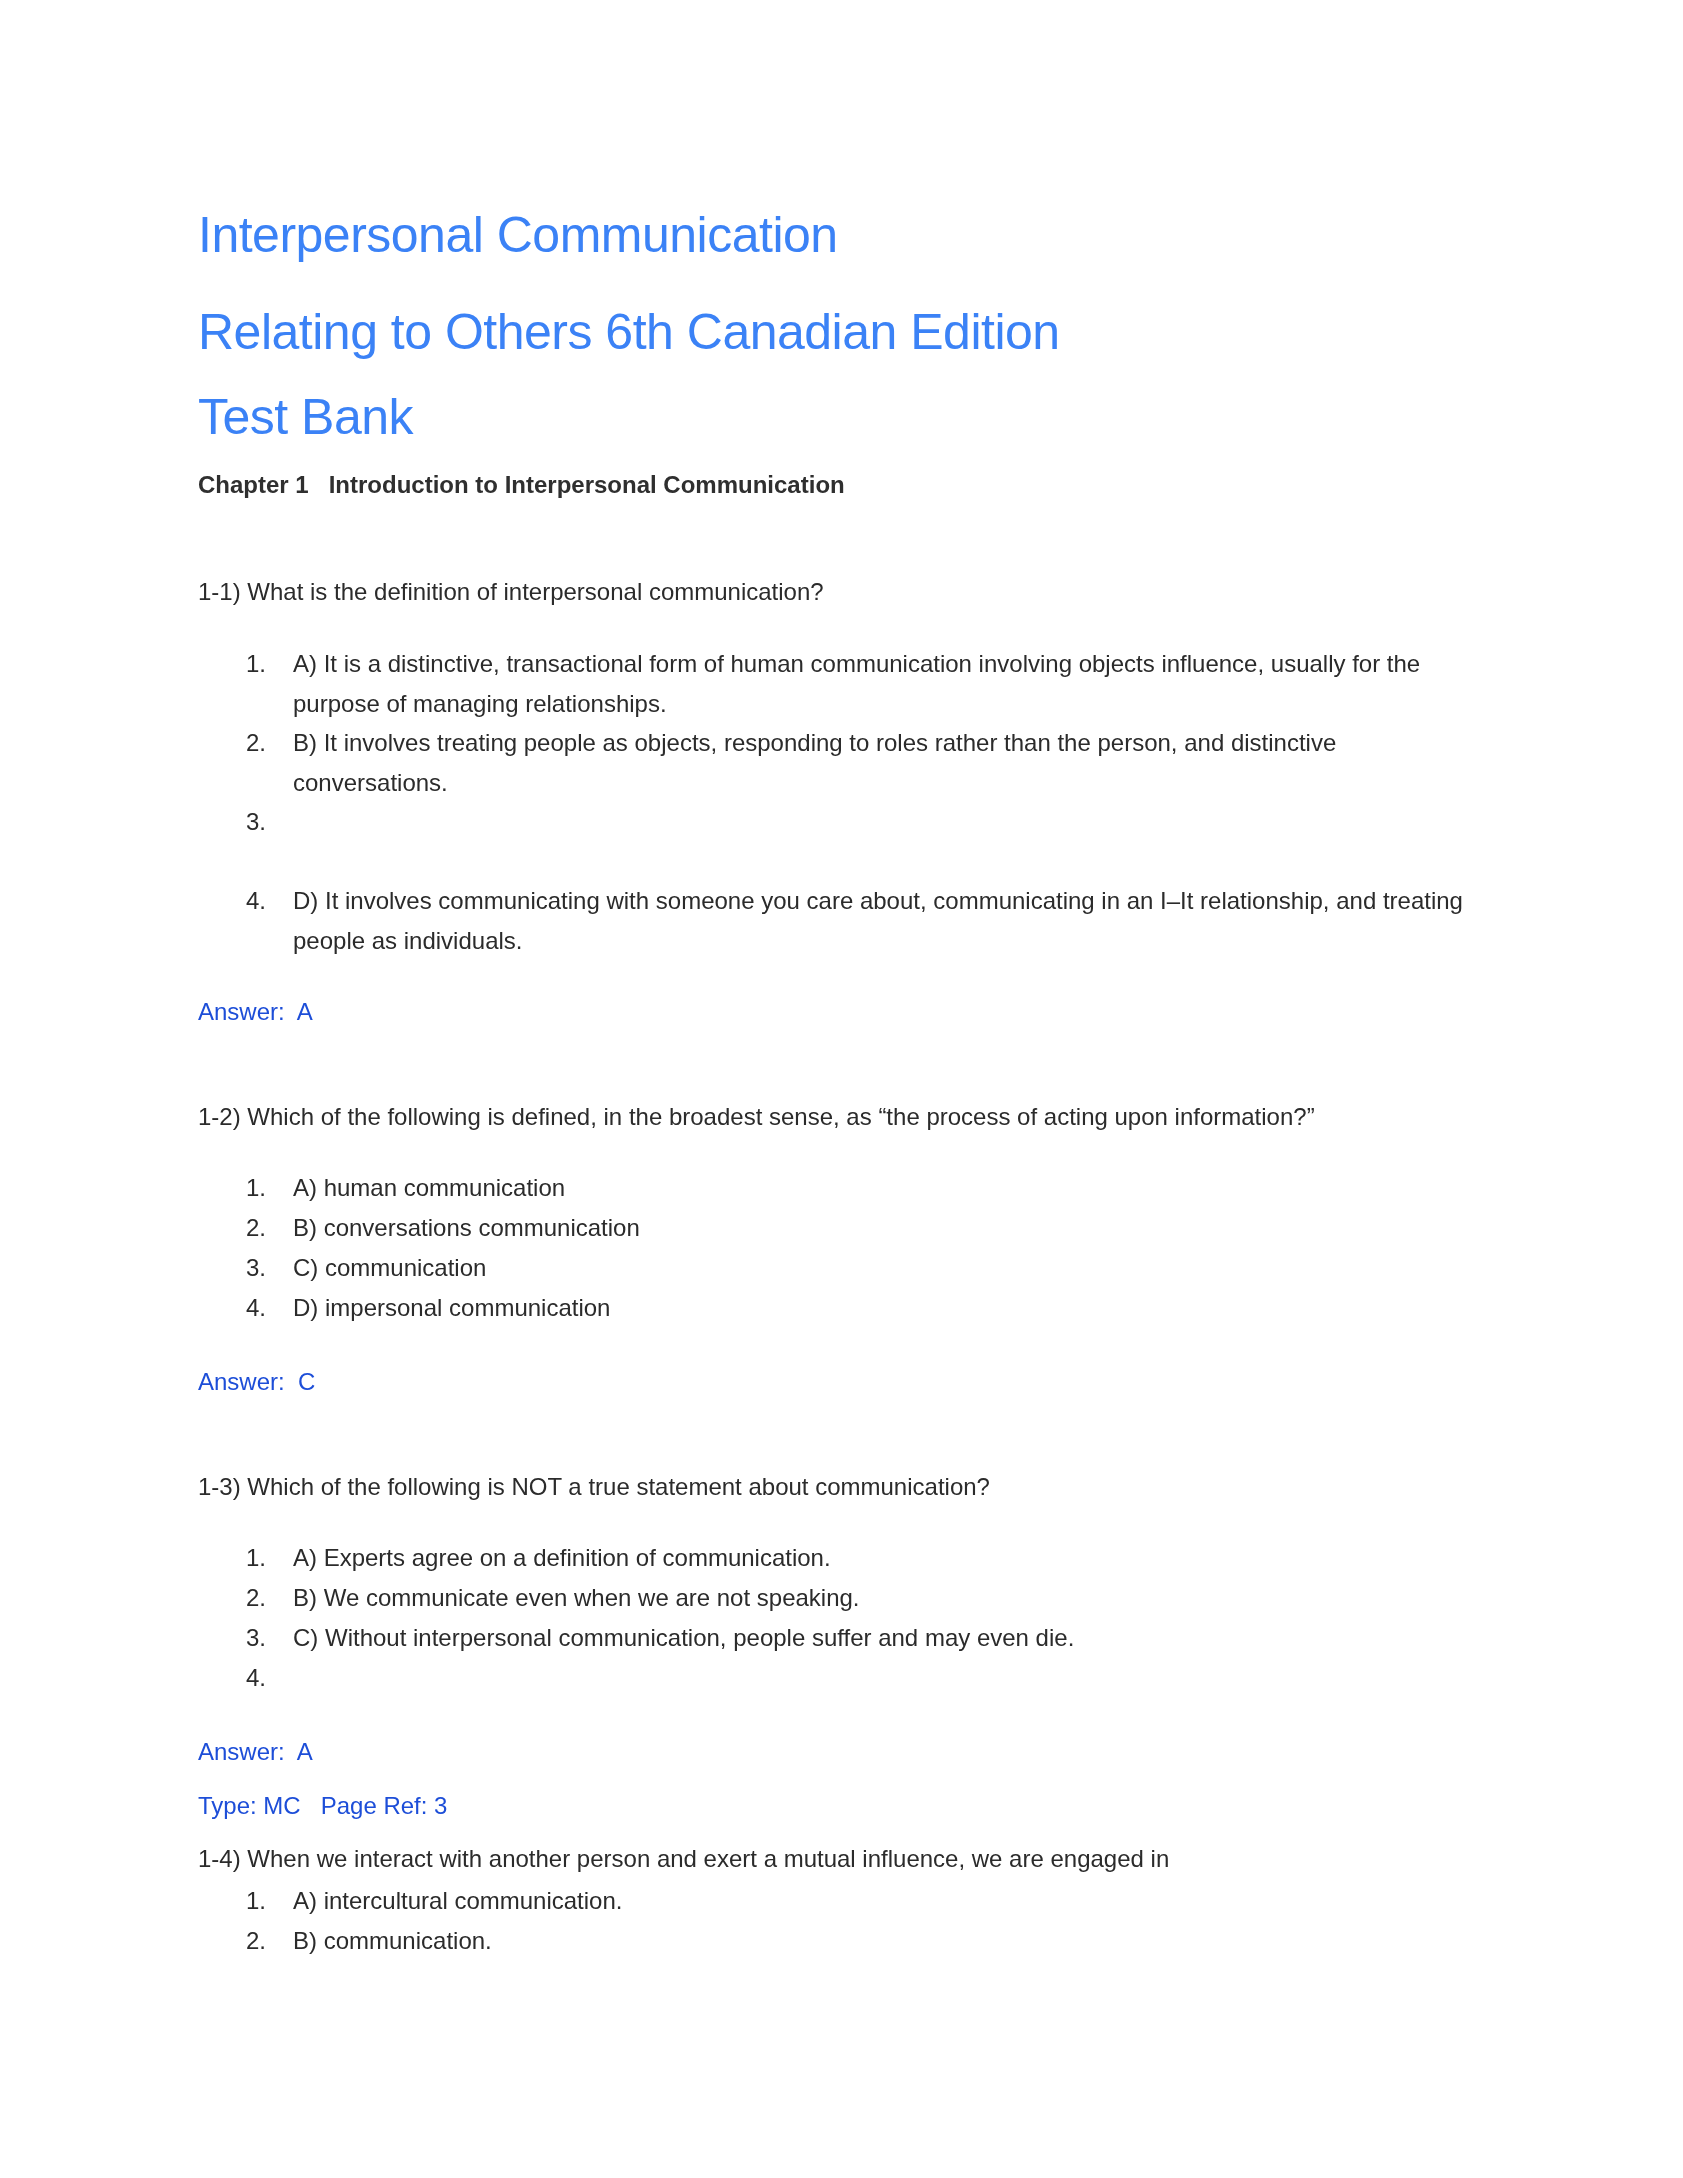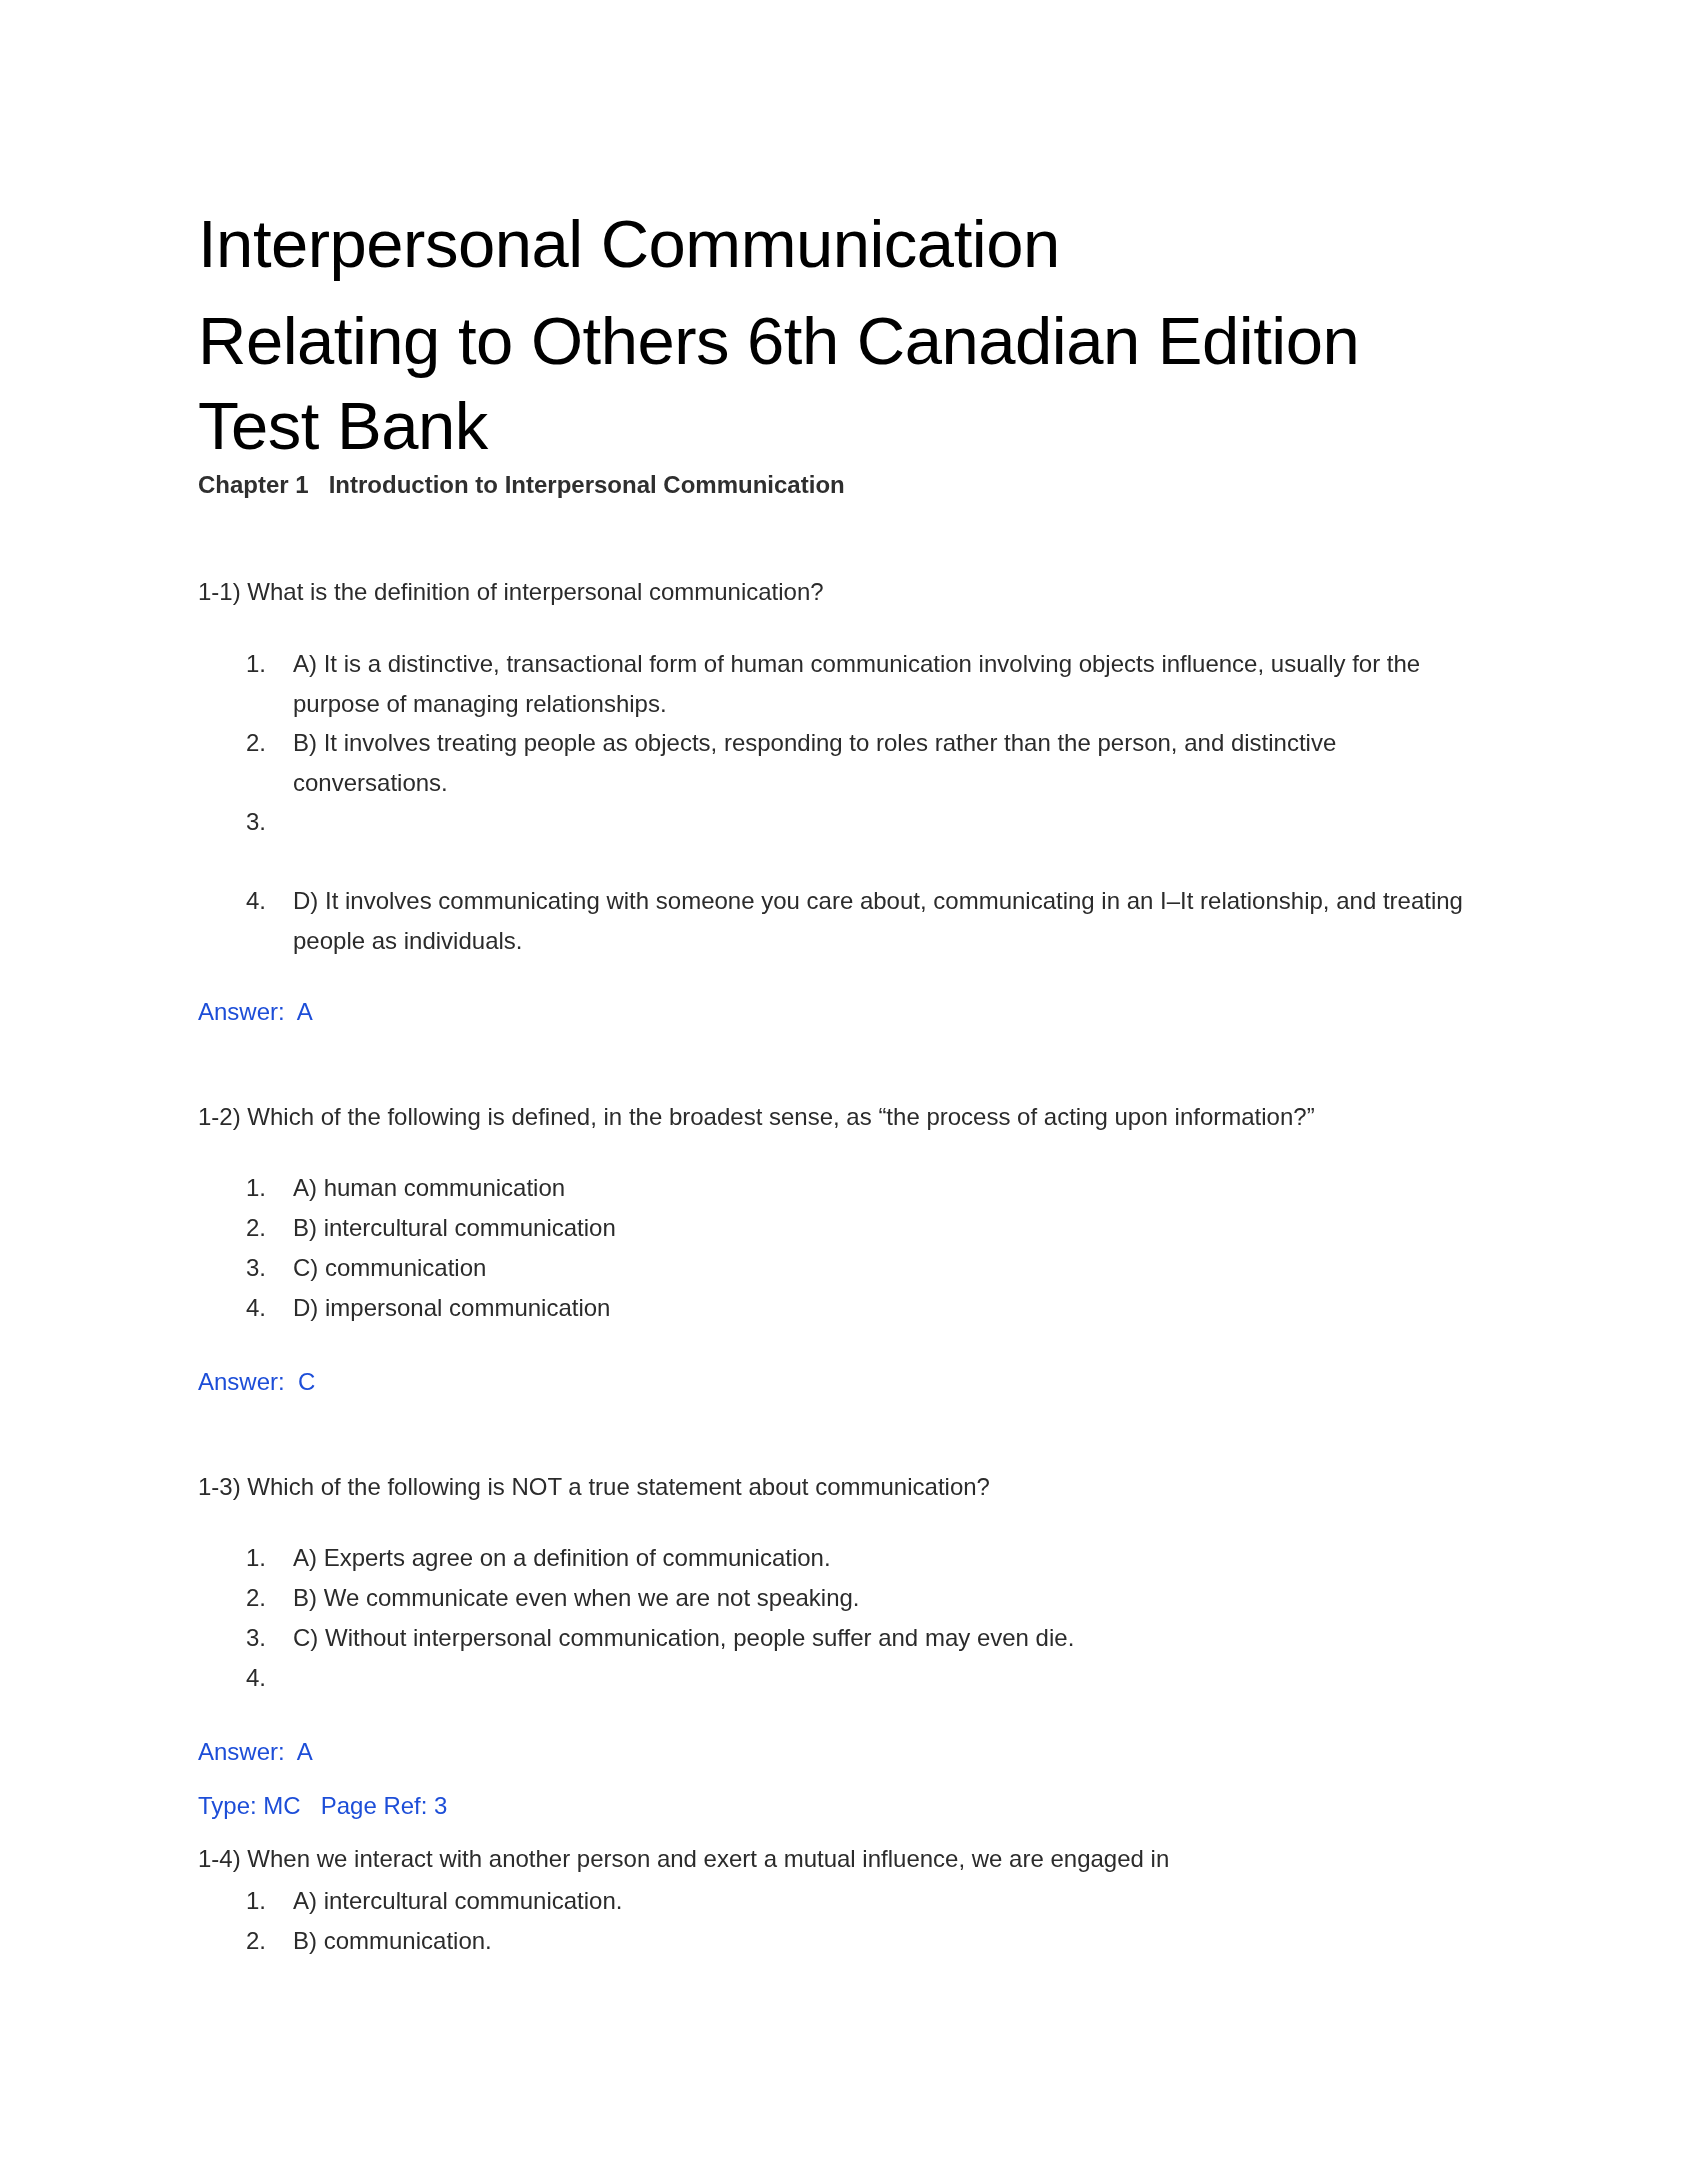--- a/index.html
+++ b/index.html
@@ -1,19 +1,19 @@
 <!DOCTYPE html>
 <html><head>
   <meta charset="utf-8">
   <style>
     html, body { margin: 0; padding: 0; background: #ffffff; }
     body { width: 1683px; height: 2178px; position: relative; overflow: hidden;
       font-family: "Liberation Sans", "DejaVu Sans", sans-serif; color: #2b2b2b; }
     .page { position: absolute; left: 198px; top: 0; width: 1287px; }
-    .title { position: absolute; left: 0; font-size: 67px; line-height: 1; color: #000000; white-space: nowrap; letter-spacing: -0.5px; }
+    .title { position: absolute; left: 0; font-size: 50px; line-height: 1; color: #3b82f6; white-space: nowrap; letter-spacing: -0.5px; }
     .chapter { position: absolute; left: 0; top: 471px; font-size: 24px; font-weight: bold; color: #2f2f2f; white-space: pre; }
     .q { position: absolute; left: 0; font-size: 24px; color: #2b2b2b; white-space: nowrap; }
     .opts { position: absolute; left: 0; margin: 0; padding: 0; list-style: none; }
     .opt { position: relative; font-size: 24px; line-height: 40px; padding-left: 95px; width: 1188px; color: #2b2b2b; }
     .opt .num { position: absolute; left: 48px; top: 0; }
     .meta { position: absolute; left: 0; font-size: 24px; color: #1d4ed8; white-space: pre; }
   </style>
 </head>
 <body>
 
@@ -29,21 +29,21 @@
     <li class="opt" style="height:79px"><span class="num">1.</span><span>A) It is a distinctive, transactional form of human communication involving objects influence, usually for the purpose of managing relationships.</span></li>
     <li class="opt" style="height:79px"><span class="num">2.</span><span>B) It involves treating people as objects, responding to roles rather than the person, and distinctive conversations.</span></li>
     <li class="opt" style="height:79px"><span class="num">3.</span></li>
     <li class="opt" style="height:79px"><span class="num">4.</span><span>D) It involves communicating with someone you care about, communicating in an I–It relationship, and treating people as individuals.</span></li>
   </ol>
   <div class="meta" style="top:998px">Answer:  A</div>
 
   <div class="q" style="top:1103px">1-2) Which of the following is defined, in the broadest sense, as “the process of acting upon information?”</div>
   <ol class="opts" style="top:1168px">
     <li class="opt"><span class="num">1.</span><span>A) human communication</span></li>
-    <li class="opt"><span class="num">2.</span><span>B) intercultural communication</span></li>
+    <li class="opt"><span class="num">2.</span><span>B) conversations communication</span></li>
     <li class="opt"><span class="num">3.</span><span>C) communication</span></li>
     <li class="opt"><span class="num">4.</span><span>D) impersonal communication</span></li>
   </ol>
   <div class="meta" style="top:1368px">Answer:  C</div>
 
   <div class="q" style="top:1473px">1-3) Which of the following is NOT a true statement about communication?</div>
   <ol class="opts" style="top:1538px">
     <li class="opt"><span class="num">1.</span><span>A) Experts agree on a definition of communication.</span></li>
     <li class="opt"><span class="num">2.</span><span>B) We communicate even when we are not speaking.</span></li>
     <li class="opt"><span class="num">3.</span><span>C) Without interpersonal communication, people suffer and may even die.</span></li>

